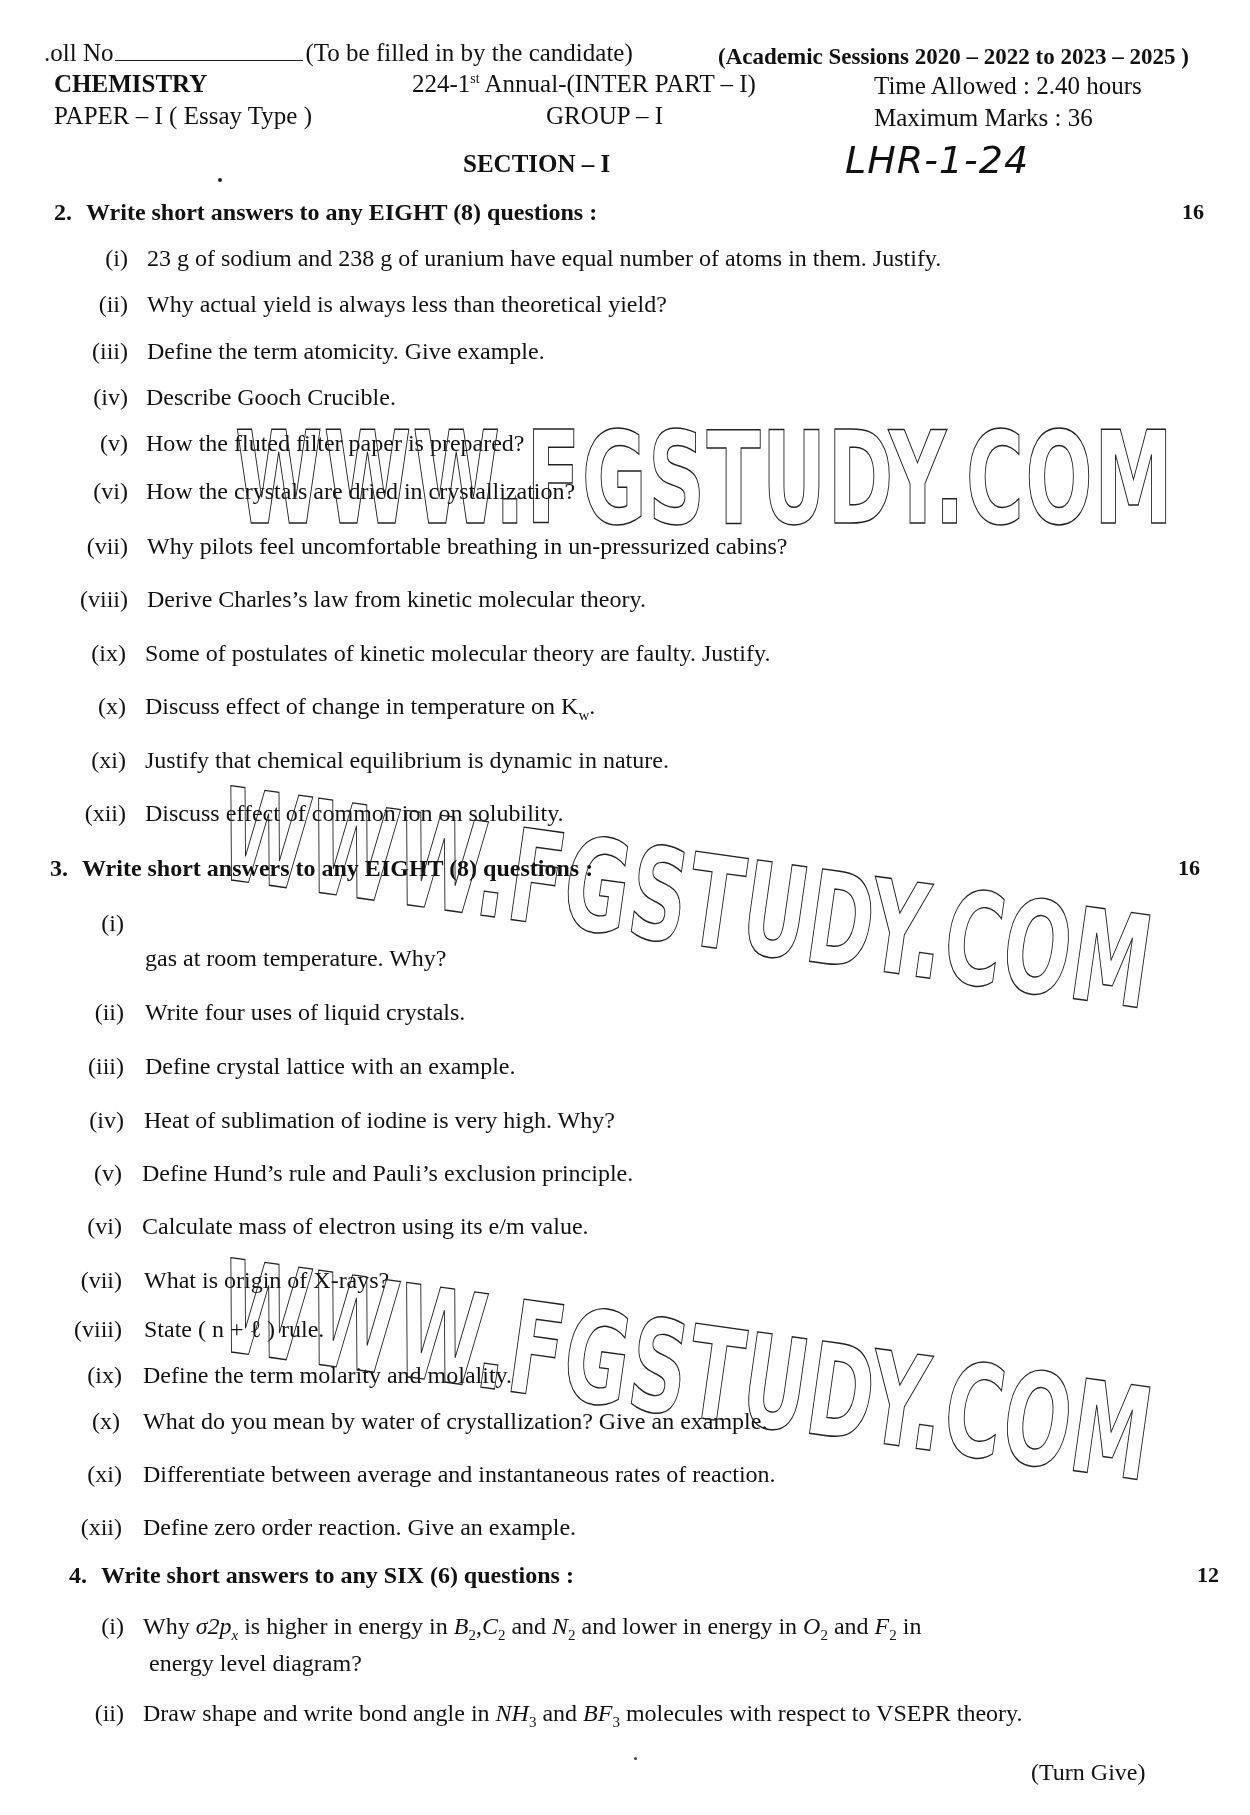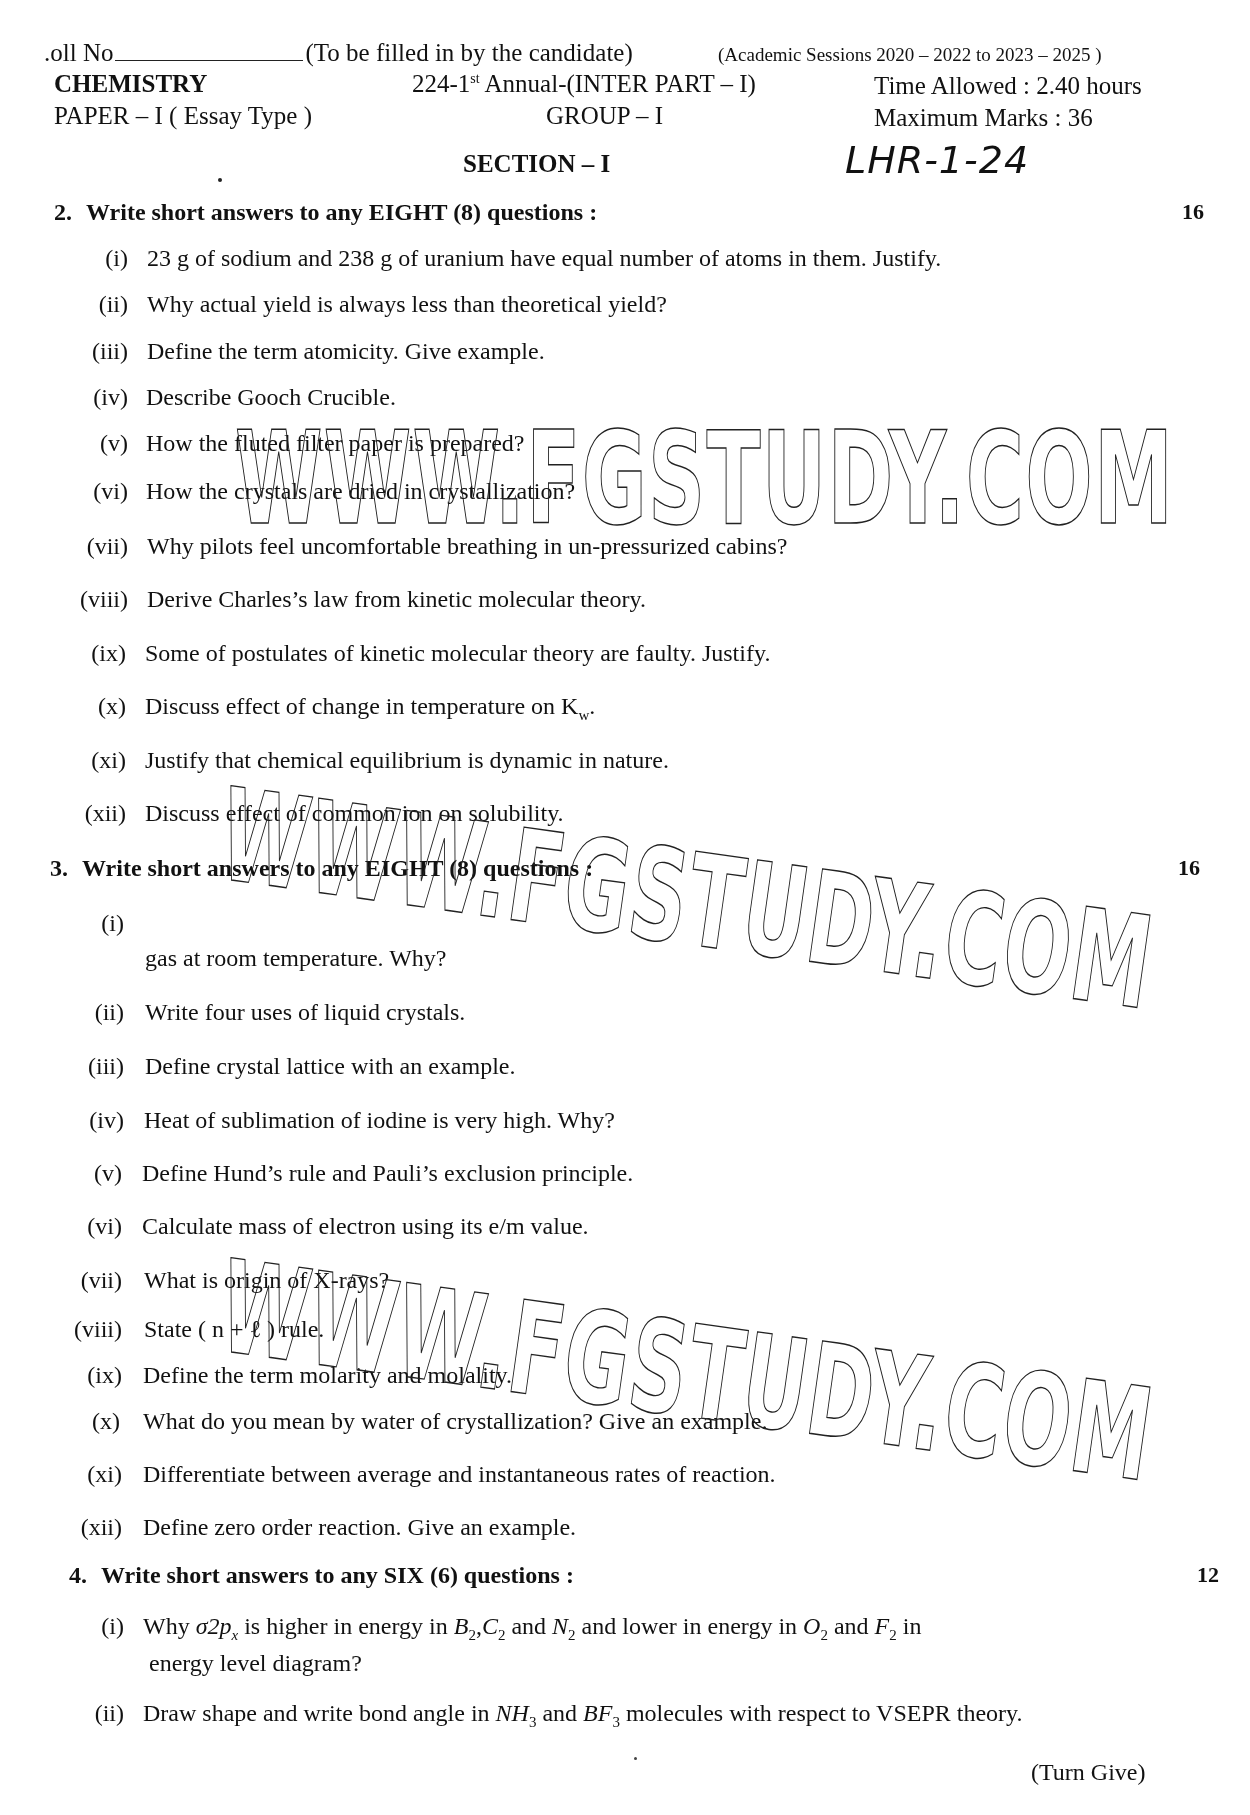--- a/index.html
+++ b/index.html
@@ -1,21 +1,21 @@
 <!DOCTYPE html>
 <html><head>
 <meta charset="utf-8">
 <style>
   html, body { margin: 0; padding: 0; background: #ffffff; }
   body { width: 1250px; height: 1815px; position: relative; overflow: hidden;
          font-family: "Liberation Serif", "DejaVu Serif", serif; color: #111; }
   .abs { position: absolute; white-space: nowrap; }
   .hdr { font-size: 25px; line-height: 28px; }
   .bold { font-weight: bold; }
-  .small-bold { font-size: 19px; font-weight: normal; }
+  .small-bold { font-size: 23px; font-weight: bold; }
   .qhead { font-size: 24px; font-weight: bold; line-height: 28px; }
   .item { font-size: 24px; line-height: 28px; }
   .num { position: absolute; text-align: right; }
   .txt { position: absolute; }
   .marks { font-size: 22px; font-weight: bold; }
   .uline { display: inline-block; width: 188px; border-bottom: 1.5px solid #222; height: 22px; vertical-align: baseline; margin: 0 2px; }
   sup { font-size: 14px; vertical-align: super; line-height: 0; }
   sub { font-size: 15px; vertical-align: sub; line-height: 0; }
   .it { font-style: italic; }
   .hand { font-family: "DejaVu Sans", sans-serif; font-size: 38px; font-style: italic; letter-spacing: 1px; color: #111; }

